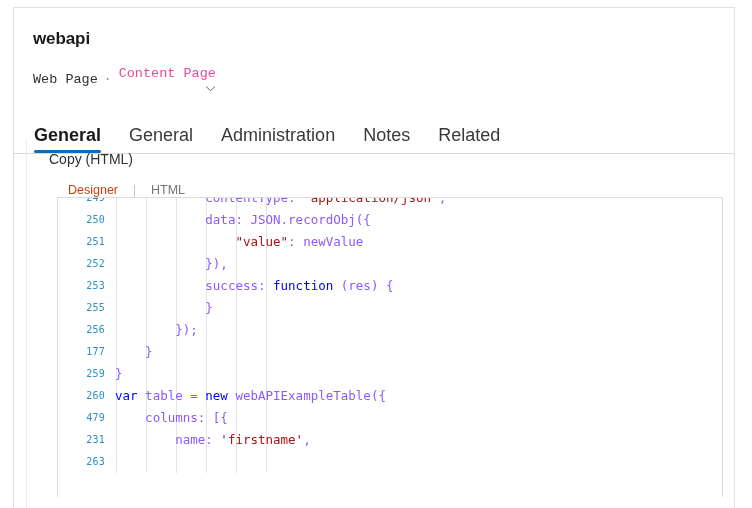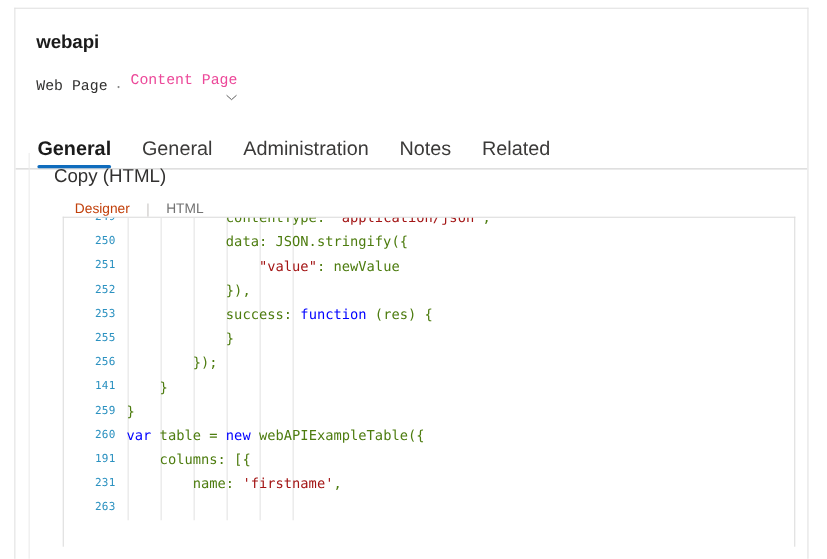--- a/index.html
+++ b/index.html
@@ -115,21 +115,21 @@
   .section-panel {
     position: absolute;
     left: 12px;
     top: 131px;
     right: -1px;
     bottom: 0;
     border-left: 1px solid #ececec;
     box-sizing: border-box;
   }
   .section-label {
-    font-size: 17px;
+    font-size: 14px;
     color: #323130;
     padding: 11px 0 0 22px;
     line-height: 19px;
   }
 
   
   .subtabs {
     display: flex;
     align-items: flex-end;
     padding: 9px 0 0 41px;
@@ -214,21 +214,21 @@
   }
   .guide {
     position: absolute;
     top: 0;
     bottom: 0;
     width: 1px;
     background: #e4e4e4;
   }
   .kw   { color: #0000ff; }
   .str  { color: #a31515; }
-  .plain{ color: #4d7c0f; }
+  .plain{ color: #8b5cf6; }
 </style>
 </head>
 <body>
 
 <div class="record-card">
 
   <div class="record-header">
     <div class="record-title">webapi</div>
     <div class="record-subtitle">
       <span class="subtitle-type">Web Page</span>
@@ -267,30 +267,30 @@
         <div class="guides" id="guides">
             <div class="guide" style="left: 1px;"></div>
             <div class="guide" style="left: 31px;"></div>
             <div class="guide" style="left: 61px;"></div>
             <div class="guide" style="left: 91px;"></div>
             <div class="guide" style="left: 121px;"></div>
             <div class="guide" style="left: 151px;"></div>
           </div>
         <div id="code-lines">
             <div class="code-line"><div class="gutter">249</div><div class="code-body"><span class="plain">            contentType: </span><span class="str">"application/json"</span><span class="plain">,</span></div></div>
-            <div class="code-line"><div class="gutter">250</div><div class="code-body"><span class="plain">            data: JSON.stringify({</span></div></div>
+            <div class="code-line"><div class="gutter">250</div><div class="code-body"><span class="plain">            data: JSON.recordObj({</span></div></div>
             <div class="code-line"><div class="gutter">251</div><div class="code-body"><span class="plain">                </span><span class="str">"value"</span><span class="plain">: newValue</span></div></div>
             <div class="code-line"><div class="gutter">252</div><div class="code-body"><span class="plain">            }),</span></div></div>
             <div class="code-line"><div class="gutter">253</div><div class="code-body"><span class="plain">            success: </span><span class="kw">function</span><span class="plain"> (res) {</span></div></div>
             <div class="code-line"><div class="gutter">255</div><div class="code-body"><span class="plain">            }</span></div></div>
             <div class="code-line"><div class="gutter">256</div><div class="code-body"><span class="plain">        });</span></div></div>
-            <div class="code-line"><div class="gutter">141</div><div class="code-body"><span class="plain">    }</span></div></div>
+            <div class="code-line"><div class="gutter">177</div><div class="code-body"><span class="plain">    }</span></div></div>
             <div class="code-line"><div class="gutter">259</div><div class="code-body"><span class="plain">}</span></div></div>
             <div class="code-line"><div class="gutter">260</div><div class="code-body"><span class="plain"></span><span class="kw">var</span><span class="plain"> table = </span><span class="kw">new</span><span class="plain"> webAPIExampleTable({</span></div></div>
-            <div class="code-line"><div class="gutter">191</div><div class="code-body"><span class="plain">    columns: [{</span></div></div>
+            <div class="code-line"><div class="gutter">479</div><div class="code-body"><span class="plain">    columns: [{</span></div></div>
             <div class="code-line"><div class="gutter">231</div><div class="code-body"><span class="plain">        name: </span><span class="str">'firstname'</span><span class="plain">,</span></div></div>
             <div class="code-line"><div class="gutter">263</div><div class="code-body"></div></div>
           </div>
       </div>
     </div>
   </div>
 
 </div>
 
 </body></html>

